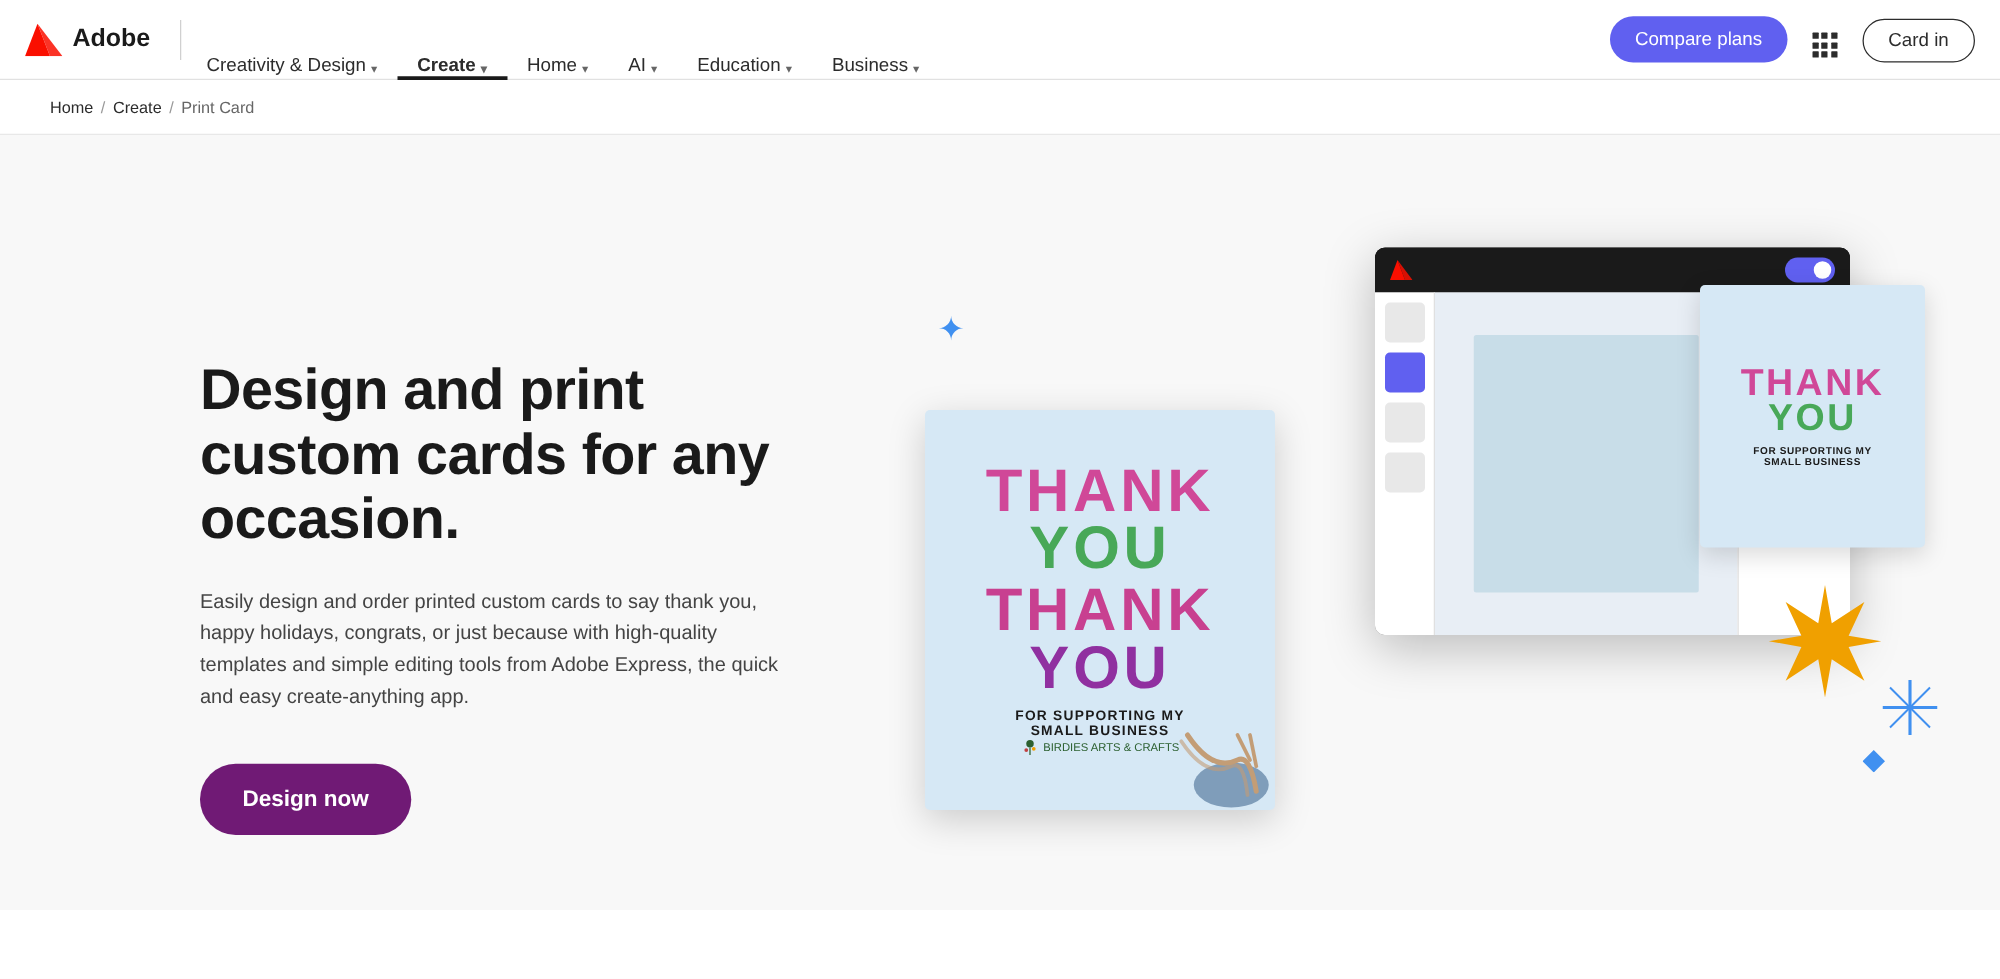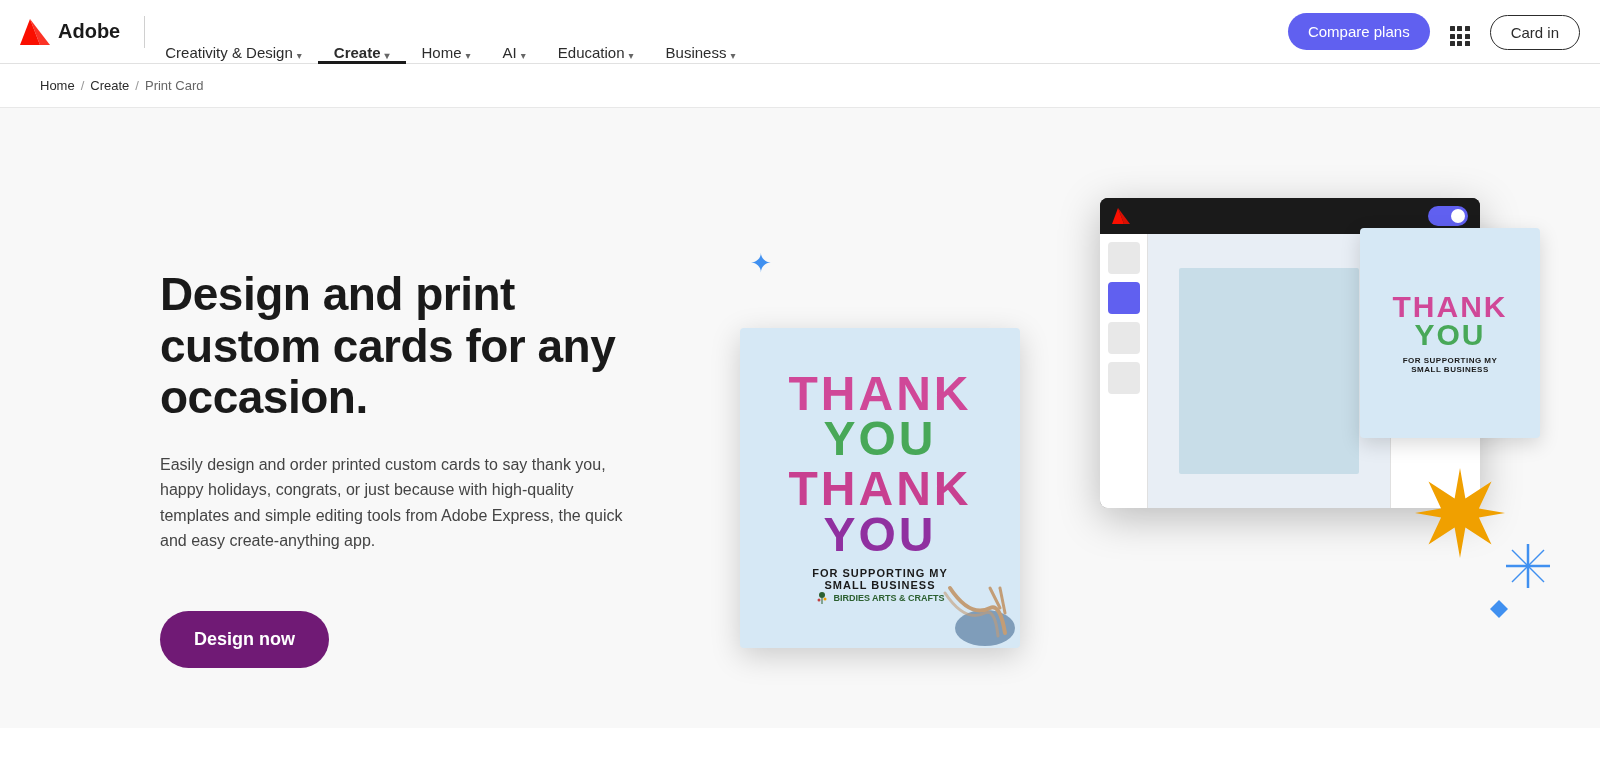--- a/index.html
+++ b/index.html
@@ -78,21 +78,21 @@
     }
     .hero-content {
       max-width: 520px; flex-shrink: 0; z-index: 2;
     }
     .hero-title {
       font-size: 46px; font-weight: 800; line-height: 1.12;
       color: #1a1a1a; margin-bottom: 28px; letter-spacing: -0.5px;
     }
     .hero-desc {
       font-size: 16px; line-height: 1.6; color: #444;
-      margin-bottom: 57px; max-width: 470px;
+      margin-bottom: 40px; max-width: 470px;
     }
     .design-now-btn {
       background: #701a75; color: #fff; border: none;
       padding: 18px 34px; border-radius: 30px; font-size: 18px;
       cursor: pointer; font-weight: 600;
     }
 
     
     .hero-visual {
       flex: 1; display: flex; justify-content: center; align-items: center;
@@ -278,21 +278,21 @@
     </div>
 
     <div class="main-card">
       <div style="text-align:center; line-height:0.95;">
         <div style="font-size:48px;font-weight:900;color:#d04898;letter-spacing:3px;font-family:sans-serif;">THANK</div>
         <div style="font-size:48px;font-weight:900;color:#48a858;letter-spacing:3px;font-family:sans-serif;">YOU</div>
         <div style="margin-top:4px;font-size:48px;font-weight:900;color:#c84090;letter-spacing:3px;font-family:sans-serif;">THANK</div>
         <div style="font-size:48px;font-weight:900;color:#9030a0;letter-spacing:3px;font-family:sans-serif;">YOU</div>
       </div>
       <div style="font-size:11px;font-weight:700;text-align:center;color:#1a1a1a;margin-top:10px;letter-spacing:1px;font-family:sans-serif;">FOR SUPPORTING MY<br>SMALL BUSINESS</div>
-      <div style="font-size:9px;font-weight:700;color:#2c6030;display:flex;align-items:center;gap:4px;font-family:sans-serif;">
+      <div style="font-size:9px;font-weight:400;color:#2c6030;display:flex;align-items:center;gap:4px;font-family:sans-serif;">
         <svg width="14" height="14" viewBox="0 0 14 14">
           <circle cx="7" cy="4" r="3" fill="#2c6030"></circle>
           <rect x="6.5" y="7" width="1" height="6" fill="#2c6030"></rect>
           <circle cx="4" cy="9" r="1.5" fill="#c04040"></circle>
           <circle cx="10" cy="8" r="1.5" fill="#f0a000"></circle>
         </svg>
         BIRDIES ARTS &amp; CRAFTS
       </div>
 
       <svg style="position:absolute;bottom:0;right:0;width:90px;height:70px;opacity:0.85" viewBox="0 0 90 70">

